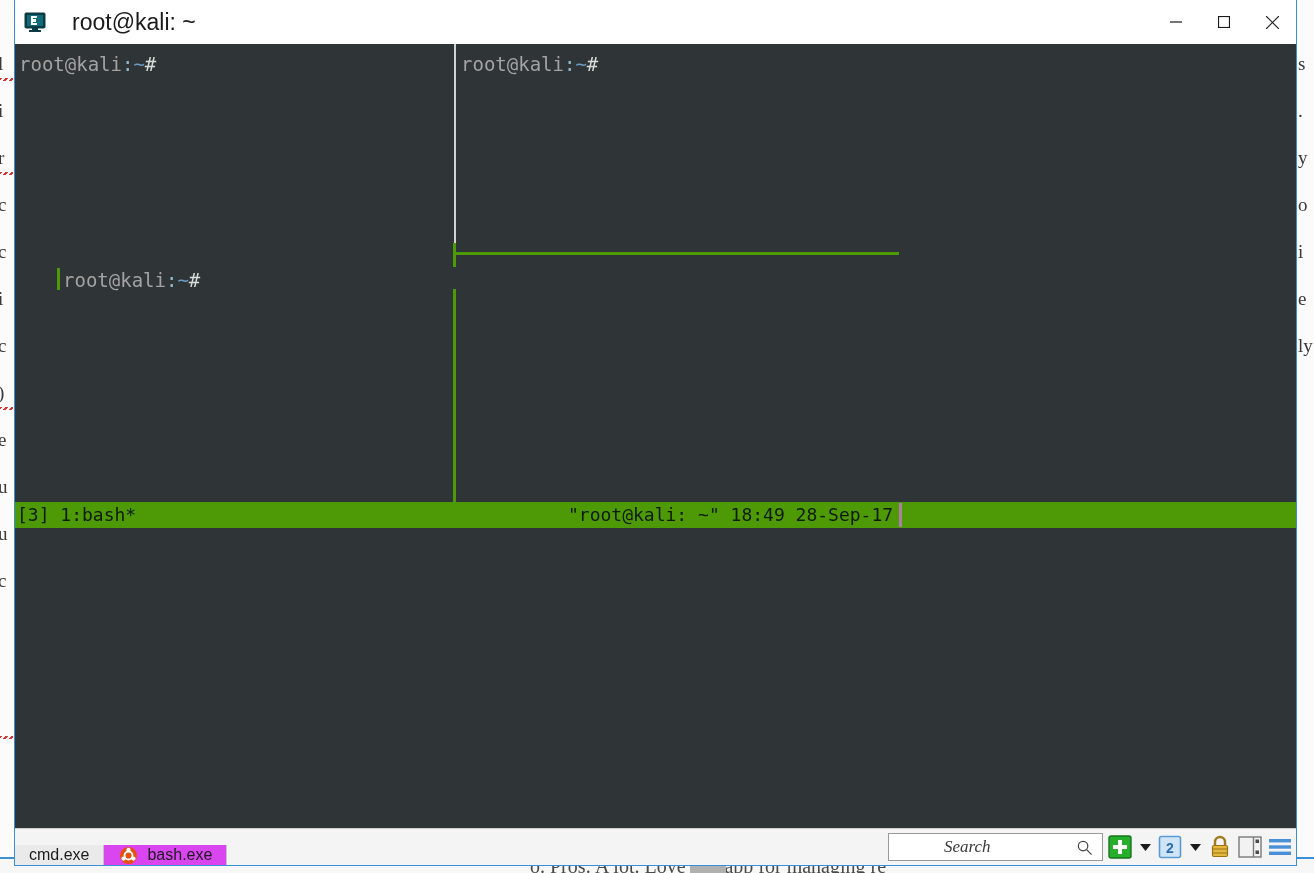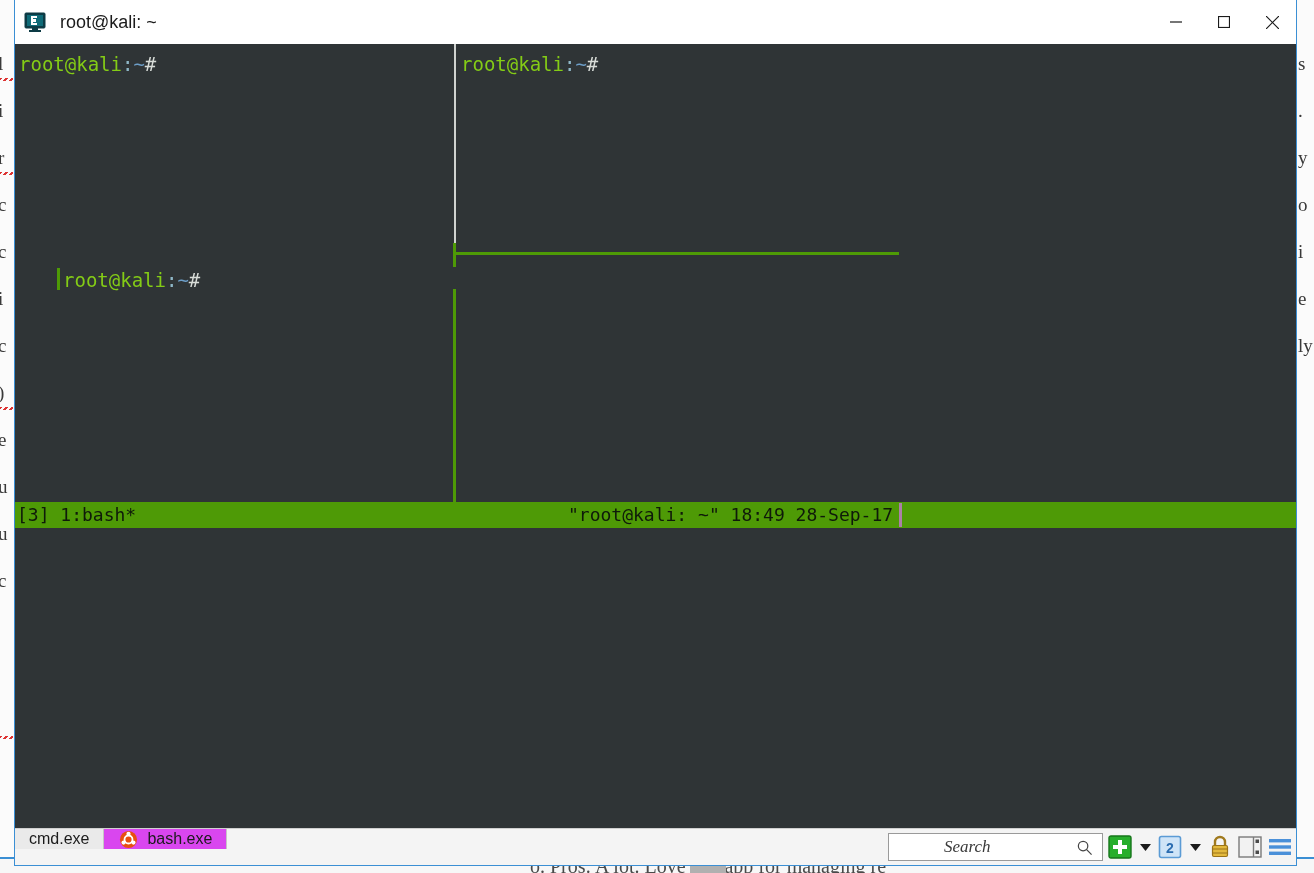--- a/index.html
+++ b/index.html
@@ -87,22 +87,22 @@
     flex: none;
     position: relative;
   }
   #titlebar .tb-icon {
     margin-left: 7px;
     width: 26px; height: 26px;
     flex: none;
     display: flex; align-items: center; justify-content: center;
   }
   #titlebar .tb-title {
-    margin-left: 12px;
-    font-size: 18px;
+    margin-left: 24px;
+    font-size: 23px;
     color: #1b1b1b;
     font-family: "Liberation Sans", sans-serif;
     white-space: nowrap;
   }
   #win-controls {
     position: absolute;
     right: 0; top: 0;
     height: 44px;
     display: flex;
   }
@@ -118,21 +118,21 @@
     background: #2f3436;
     position: relative;
     overflow: hidden;
     font-family: "DejaVu Sans Mono", "Liberation Mono", monospace;
     font-size: 19px;
     line-height: 22px;
   }
 
   .pane-text { white-space: pre; position: absolute; }
 
-  .c-red   { color: #84cc16; }
+  .c-red   { color: #a3a3a3; }
   .c-cyan  { color: #8fb8c8; }
   .c-blue  { color: #6d9ec8; }
   .c-white { color: #d8dcd8; }
 
   
   .div-v-white {
     position: absolute;
     width: 2px;
     background: #d0d3d0;
   }
@@ -181,21 +181,21 @@
     background: #ad7fa8;
   }
 
   
   #bottombar {
     height: 36px;
     flex: none;
     background: #f4f4f4;
     border-top: 1px solid #cfcfcf;
     display: flex;
-    align-items: flex-start;
+    align-items: flex-end;
     position: relative;
   }
   #tabs { display: flex; align-items: stretch; }
   .tab {
     display: flex;
     align-items: center;
     padding: 0 14px;
     font-size: 16px;
     color: #1b1b1b;
     background: #eaeaea;

